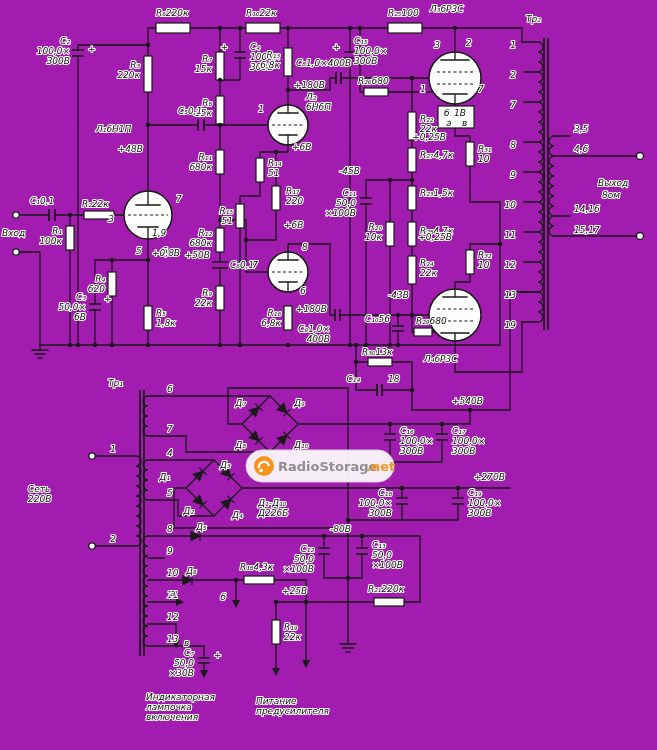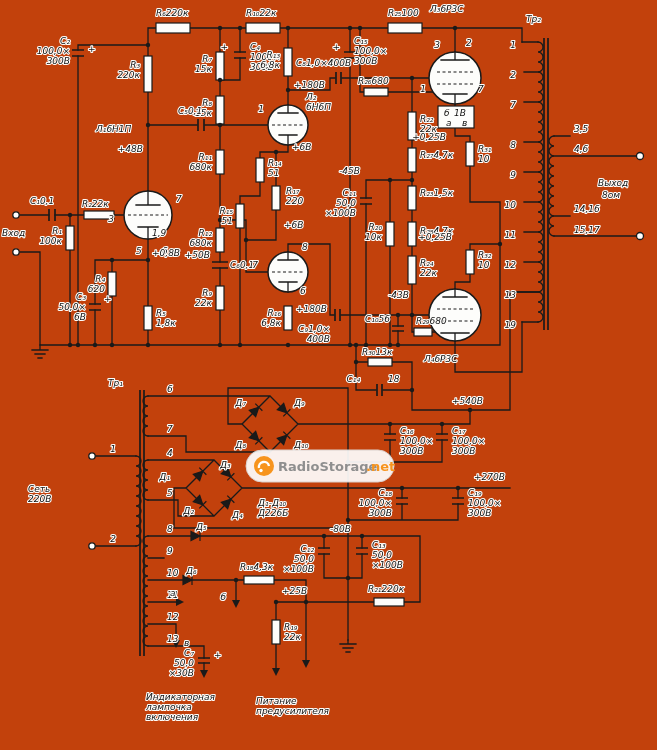--- a/index.html
+++ b/index.html
@@ -1,17 +1,17 @@
 <!DOCTYPE html>
 <html><head>
 <meta charset="utf-8">
 <style>
   html,body{margin:0;padding:0;background:#e8e8e4;font-family:"DejaVu Sans",sans-serif}
   .wrap{display:flex;justify-content:center;padding:0}
-  .page{width:657px;height:750px;background:#c2410c;position:relative;overflow:hidden}
+  .page{width:657px;height:750px;background:#a21caf;position:relative;overflow:hidden}
   svg{display:block}
   .wire{fill:none;stroke:#1a1a1a;stroke-width:1.3;stroke-linecap:square}
   .core{fill:none;stroke:#1a1a1a;stroke-width:1.7}
   .plate{fill:none;stroke:#1a1a1a;stroke-width:1.7}
   .comp{fill:#fdfdfb;stroke:#1a1a1a;stroke-width:1.2}
   .tube{fill:#fdfdfb;stroke:#1a1a1a;stroke-width:1.5}
   .dash{fill:none;stroke:#1a1a1a;stroke-width:1.1;stroke-dasharray:3 2.5}
   .dio path{fill:#1a1a1a;stroke:#1a1a1a;stroke-width:1.2}
   .dotlayer circle{fill:#1a1a1a}
   .term{fill:#ffffff;stroke:#1a1a1a;stroke-width:1.3}

